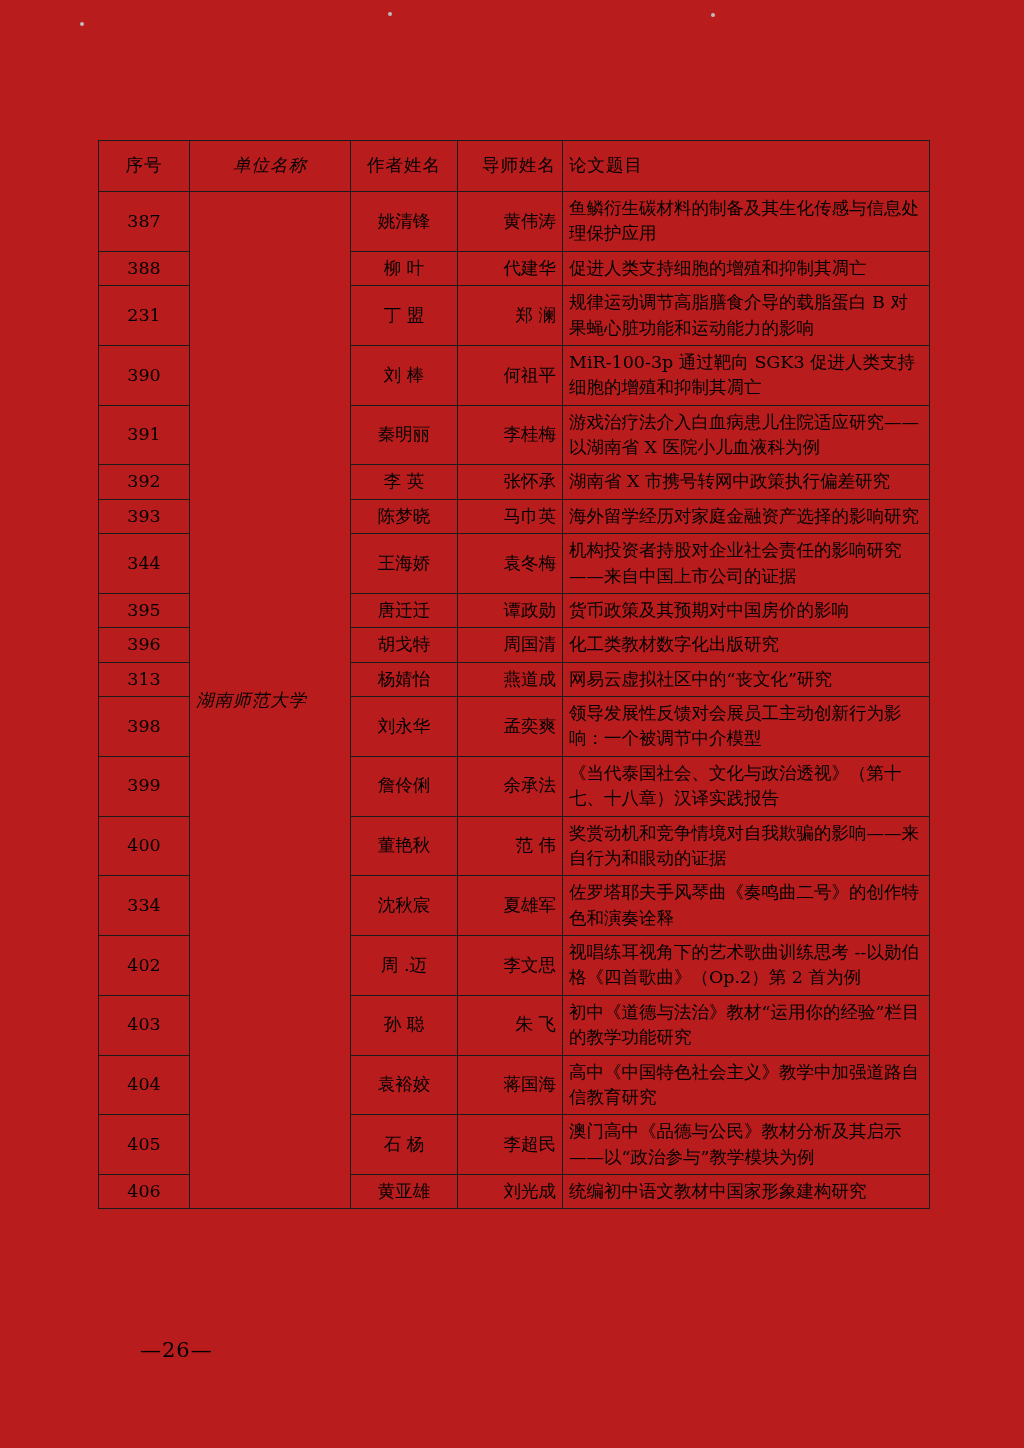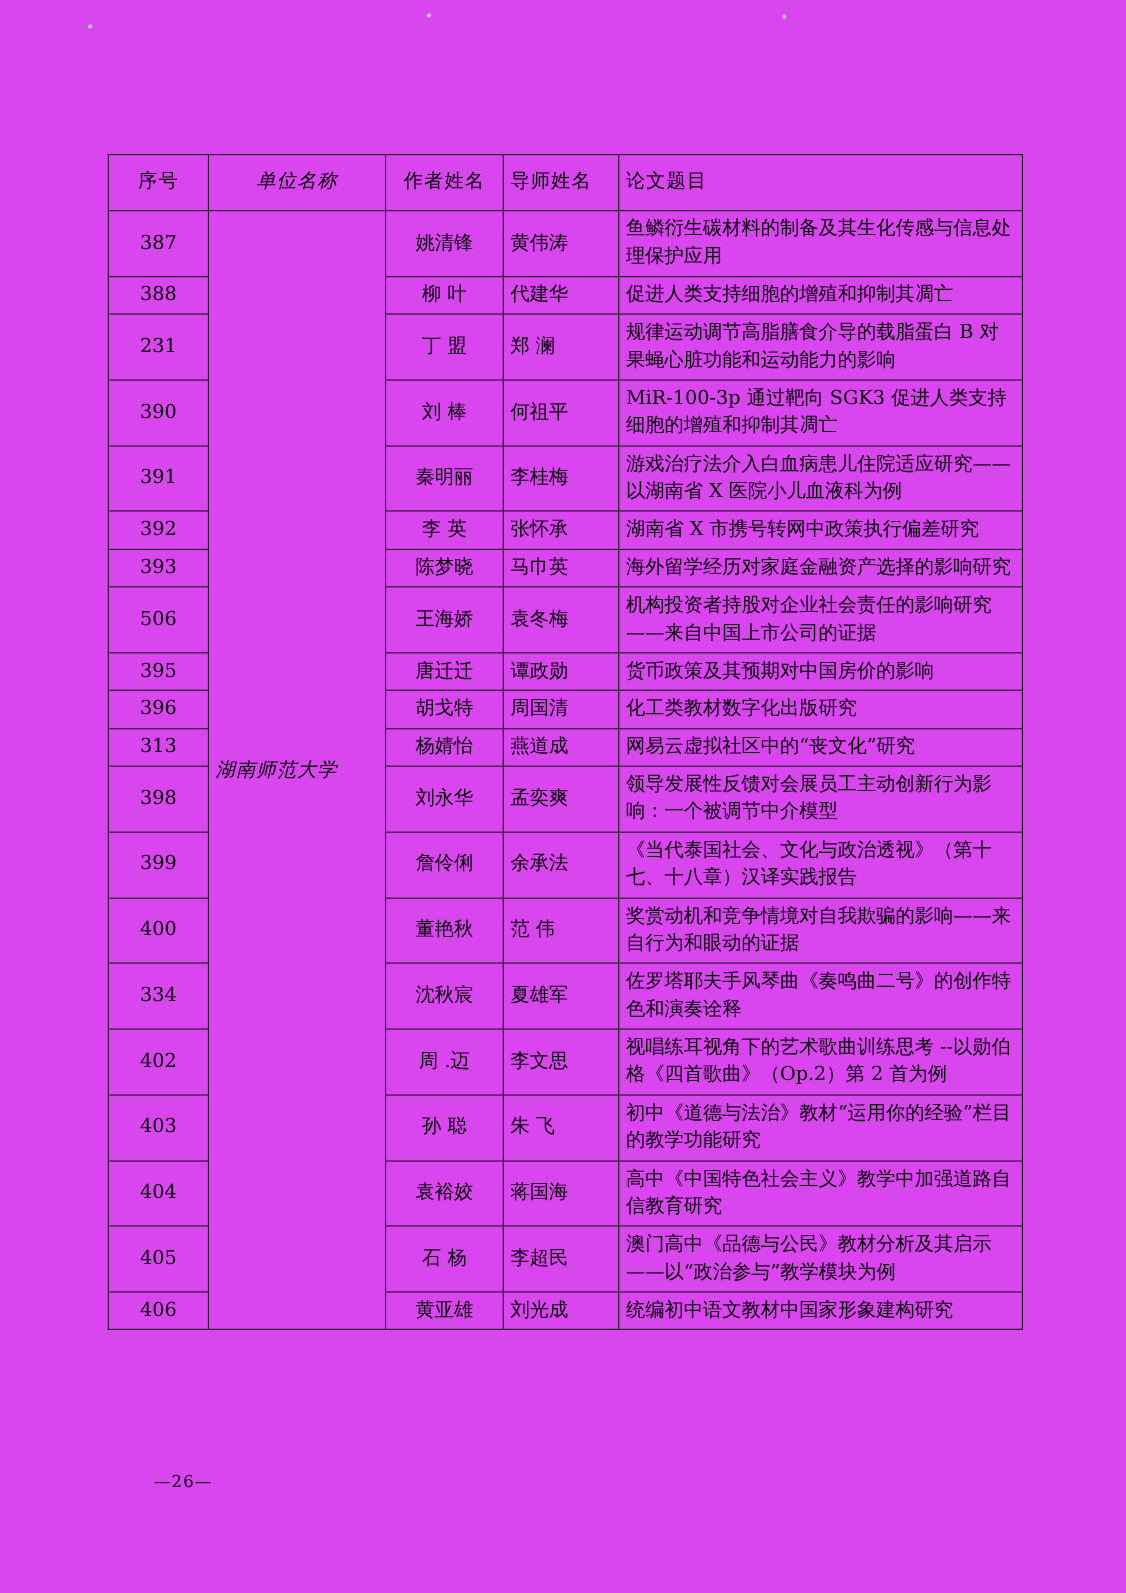--- a/index.html
+++ b/index.html
@@ -12,21 +12,21 @@
     height: 1448px;
     position: relative;
     font-family: "DejaVu Serif", "Liberation Serif", serif;
     color: #000;
   }
   .page {
     position: absolute;
     left: 0; top: 0;
     width: 1024px;
     height: 1448px;
-    background: #d946ef;
+    background: #b91c1c;
   }
   .speckle {
     position: absolute;
     background: #bdbdbd;
     border-radius: 50%;
   }
   .sp1 { left: 80px; top: 22px; width: 4px; height: 4px; }
   .sp2 { left: 388px; top: 12px; width: 4px; height: 4px; }
   .sp3 { left: 711px; top: 13px; width: 4px; height: 4px; }
 
@@ -48,33 +48,33 @@
   }
   thead td {
     text-align: center;
     font-size: 18.5px;
     height: 42px;
     letter-spacing: 1px;
   }
   .c-seq { width: 78px; text-align: center; font-size: 18px; }
   .c-unit { width: 148px; text-align: center; font-style: italic; }
   .c-author { width: 94px; text-align: center; }
-  .c-advisor { width: 92px; text-align: left; }
+  .c-advisor { width: 92px; text-align: right; }
   .c-title { text-align: left; padding-left: 8px; padding-right: 6px; }
 
   td.unit-cell {
     text-align: left;
     font-size: 18px;
     letter-spacing: 1px;
   }
   .page-number {
     position: absolute;
     left: 140px;
     top: 1338px;
-    font-size: 15px;
+    font-size: 21px;
     letter-spacing: 1px;
   }
 </style>
 </head>
 <body>
 
 <div class="page">
   <div class="speckle sp1"></div>
   <div class="speckle sp2"></div>
   <div class="speckle sp3"></div>
@@ -127,21 +127,21 @@
         <td class="c-advisor">张怀承</td>
         <td class="c-title">湖南省 X 市携号转网中政策执行偏差研究</td>
       </tr>
       <tr>
         <td class="c-seq">393</td>
         <td class="c-author">陈梦晓</td>
         <td class="c-advisor">马巾英</td>
         <td class="c-title">海外留学经历对家庭金融资产选择的影响研究</td>
       </tr>
       <tr>
-        <td class="c-seq">506</td>
+        <td class="c-seq">344</td>
         <td class="c-author">王海娇</td>
         <td class="c-advisor">袁冬梅</td>
         <td class="c-title">机构投资者持股对企业社会责任的影响研究——来自中国上市公司的证据</td>
       </tr>
       <tr>
         <td class="c-seq">395</td>
         <td class="c-author">唐迁迁</td>
         <td class="c-advisor">谭政勋</td>
         <td class="c-title">货币政策及其预期对中国房价的影响</td>
       </tr>

